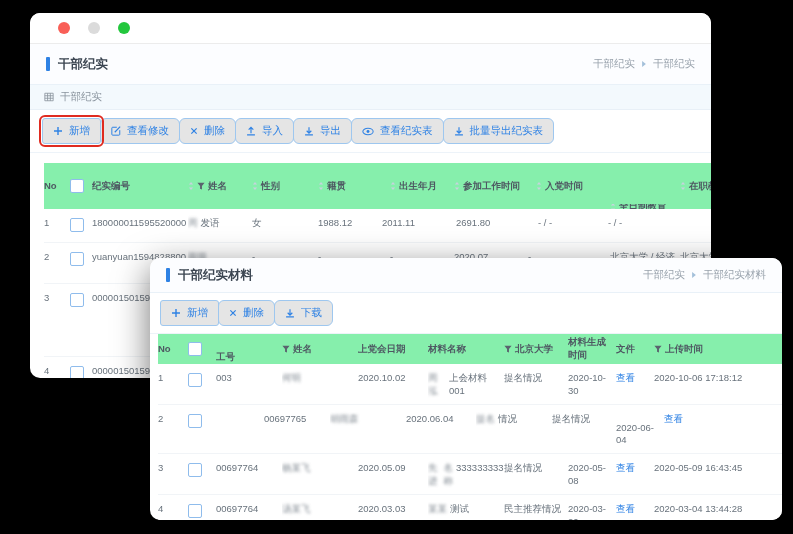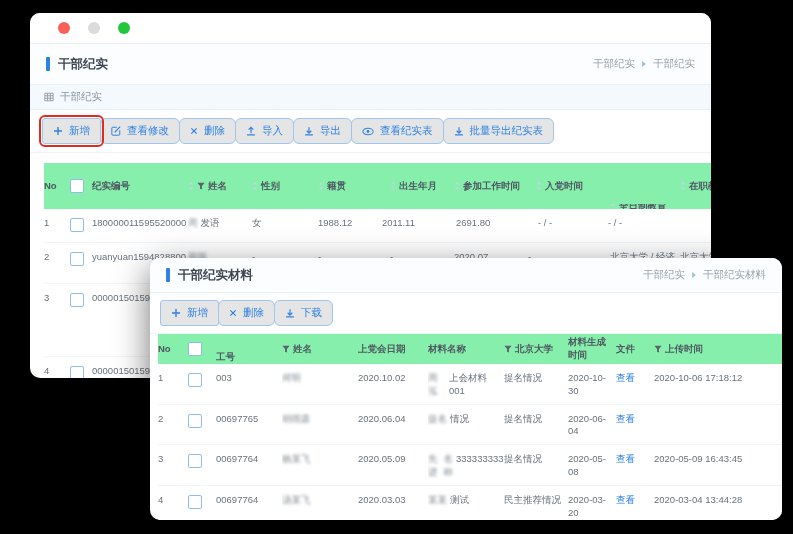--- a/index.html
+++ b/index.html
@@ -417,31 +417,31 @@
         <div class="td" style="width: 38px;">
           <a class="link">查看</a>
         </div>
         <div class="td" style="width: 118px;">2020-10-06 17:18:12</div>
       </div>
       <div class="tr">
         <div class="td" style="width: 30px;">2</div>
         <div class="td" style="width: 28px;">
           <span class="checkbox"></span>
         </div>
-        <div class="td" style="width: 66px;">00697765</div>
+        <div class="td" style="width: 66px; margin-left: 48px;">00697765</div>
         <div class="td" style="width: 76px;">
           <span class="blur">胡雨森</span>
         </div>
         <div class="td" style="width: 70px;">2020.06.04</div>
         <div class="td" style="width: 76px;">
           <span class="blur">提名</span>
           <span>情况</span>
         </div>
         <div class="td" style="width: 64px;">提名情况</div>
-        <div class="td" style="width: 48px;">2020-06-04</div>
+        <div class="td" style="width: 48px; margin-top: 9px;">2020-06-04</div>
         <div class="td" style="width: 38px;">
           <a class="link">查看</a>
         </div>
       </div>
       <div class="tr">
         <div class="td" style="width: 30px;">3</div>
         <div class="td" style="width: 28px;">
           <span class="checkbox"></span>
         </div>
         <div class="td" style="width: 66px;">00697764</div>

